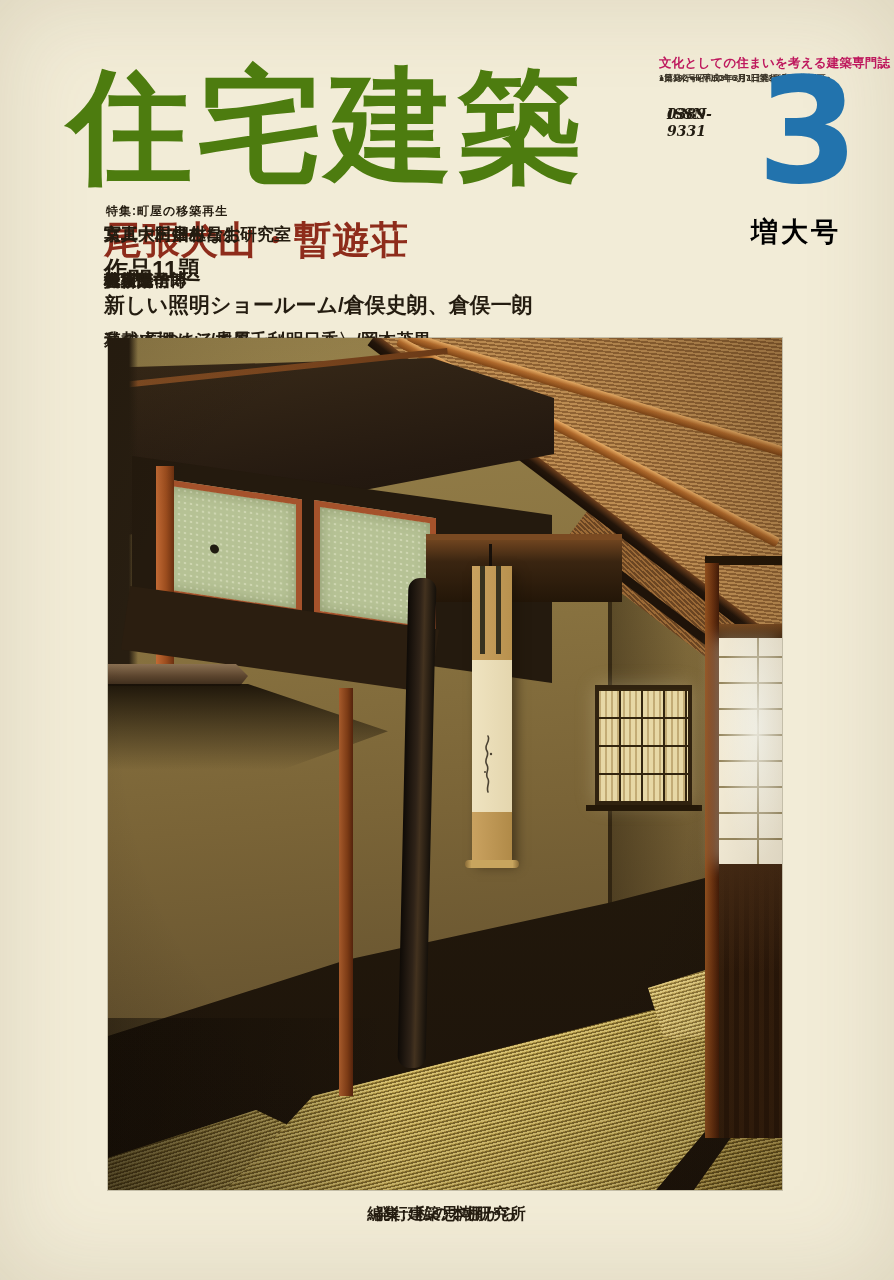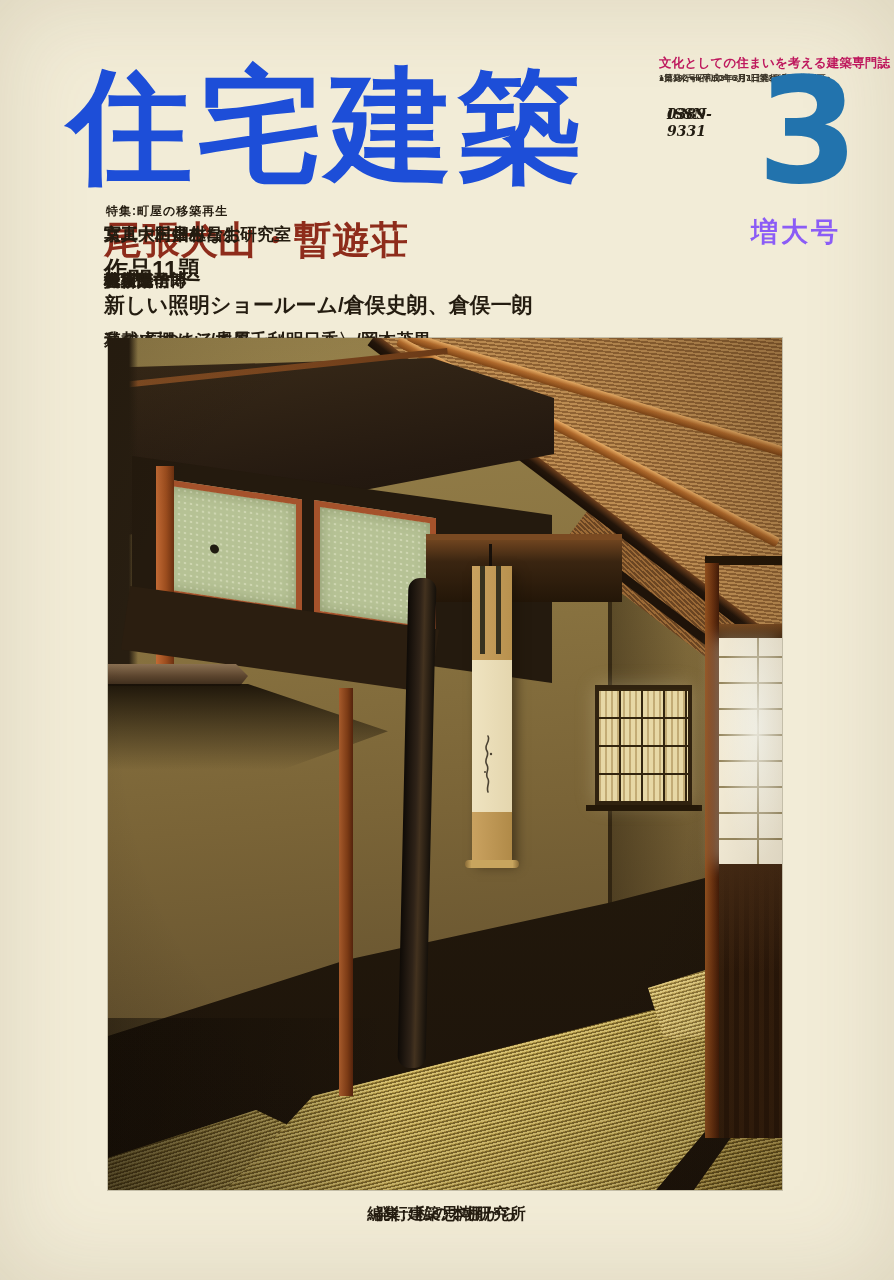--- a/index.html
+++ b/index.html
@@ -6,29 +6,29 @@
   body{background:#d8d2be;font-family:"Liberation Sans",sans-serif;}
   #cover{position:relative;width:894px;height:1280px;margin:0 auto;background:#f2ecd7;
          overflow:hidden;box-shadow:inset 0 0 90px rgba(120,105,70,.18);color:#241c10;}
   #cover *{position:absolute;box-sizing:border-box;}
 
   
   .tagline{left:659px;top:55px;font-size:12.5px;font-weight:bold;color:#be185d;letter-spacing:.2px;white-space:nowrap;}
   .pubinfo{left:659px;top:73px;font-size:8.8px;font-weight:bold;color:#3a3326;line-height:11px;white-space:nowrap;}
   .pubinfo div{position:static;}
   .title{left:68px;top:55px;font-size:124px;font-weight:900;line-height:1.15;letter-spacing:6px;
-         color:#1d4ed8;white-space:nowrap;font-family:"DejaVu Sans","Liberation Sans",sans-serif;}
+         color:#4d7c0f;white-space:nowrap;font-family:"DejaVu Sans","Liberation Sans",sans-serif;}
   .issn{left:667px;top:106px;font-family:"DejaVu Serif","Liberation Serif",serif;font-style:italic;
         font-weight:bold;font-size:14px;line-height:17px;color:#231d12;}
   .issn div{position:static;}
   .year{left:651px;top:140px;font-family:"DejaVu Serif","Liberation Serif",serif;font-style:italic;
         font-size:46px;color:#18130c;}
   .issue-num{left:757px;top:58px;font-size:146px;line-height:1;font-weight:bold;
              font-family:"DejaVu Sans","Liberation Sans",sans-serif;}
-  .issue-type{left:751px;top:214px;font-size:27px;font-weight:900;letter-spacing:3px;color:#8b5cf6;}
+  .issue-type{left:751px;top:214px;font-size:27px;font-weight:900;letter-spacing:3px;color:#000000;}
 
   
   .special{left:106px;top:203px;font-size:12px;font-weight:bold;letter-spacing:1px;}
   .main-feature{left:104px;top:219px;display:flex;align-items:flex-start;gap:14px;white-space:nowrap;}
   .main-feature *{position:static;}
   .feature-title{font-size:38px;font-weight:900;line-height:1.15;}
   .feature-credits{padding-top:4px;font-size:17px;line-height:24px;font-weight:600;}
   .credit-row{display:flex;gap:16px;}
   .works-row{left:104px;top:270px;display:flex;align-items:center;gap:18px;white-space:nowrap;}
   .works-row *{position:static;}

